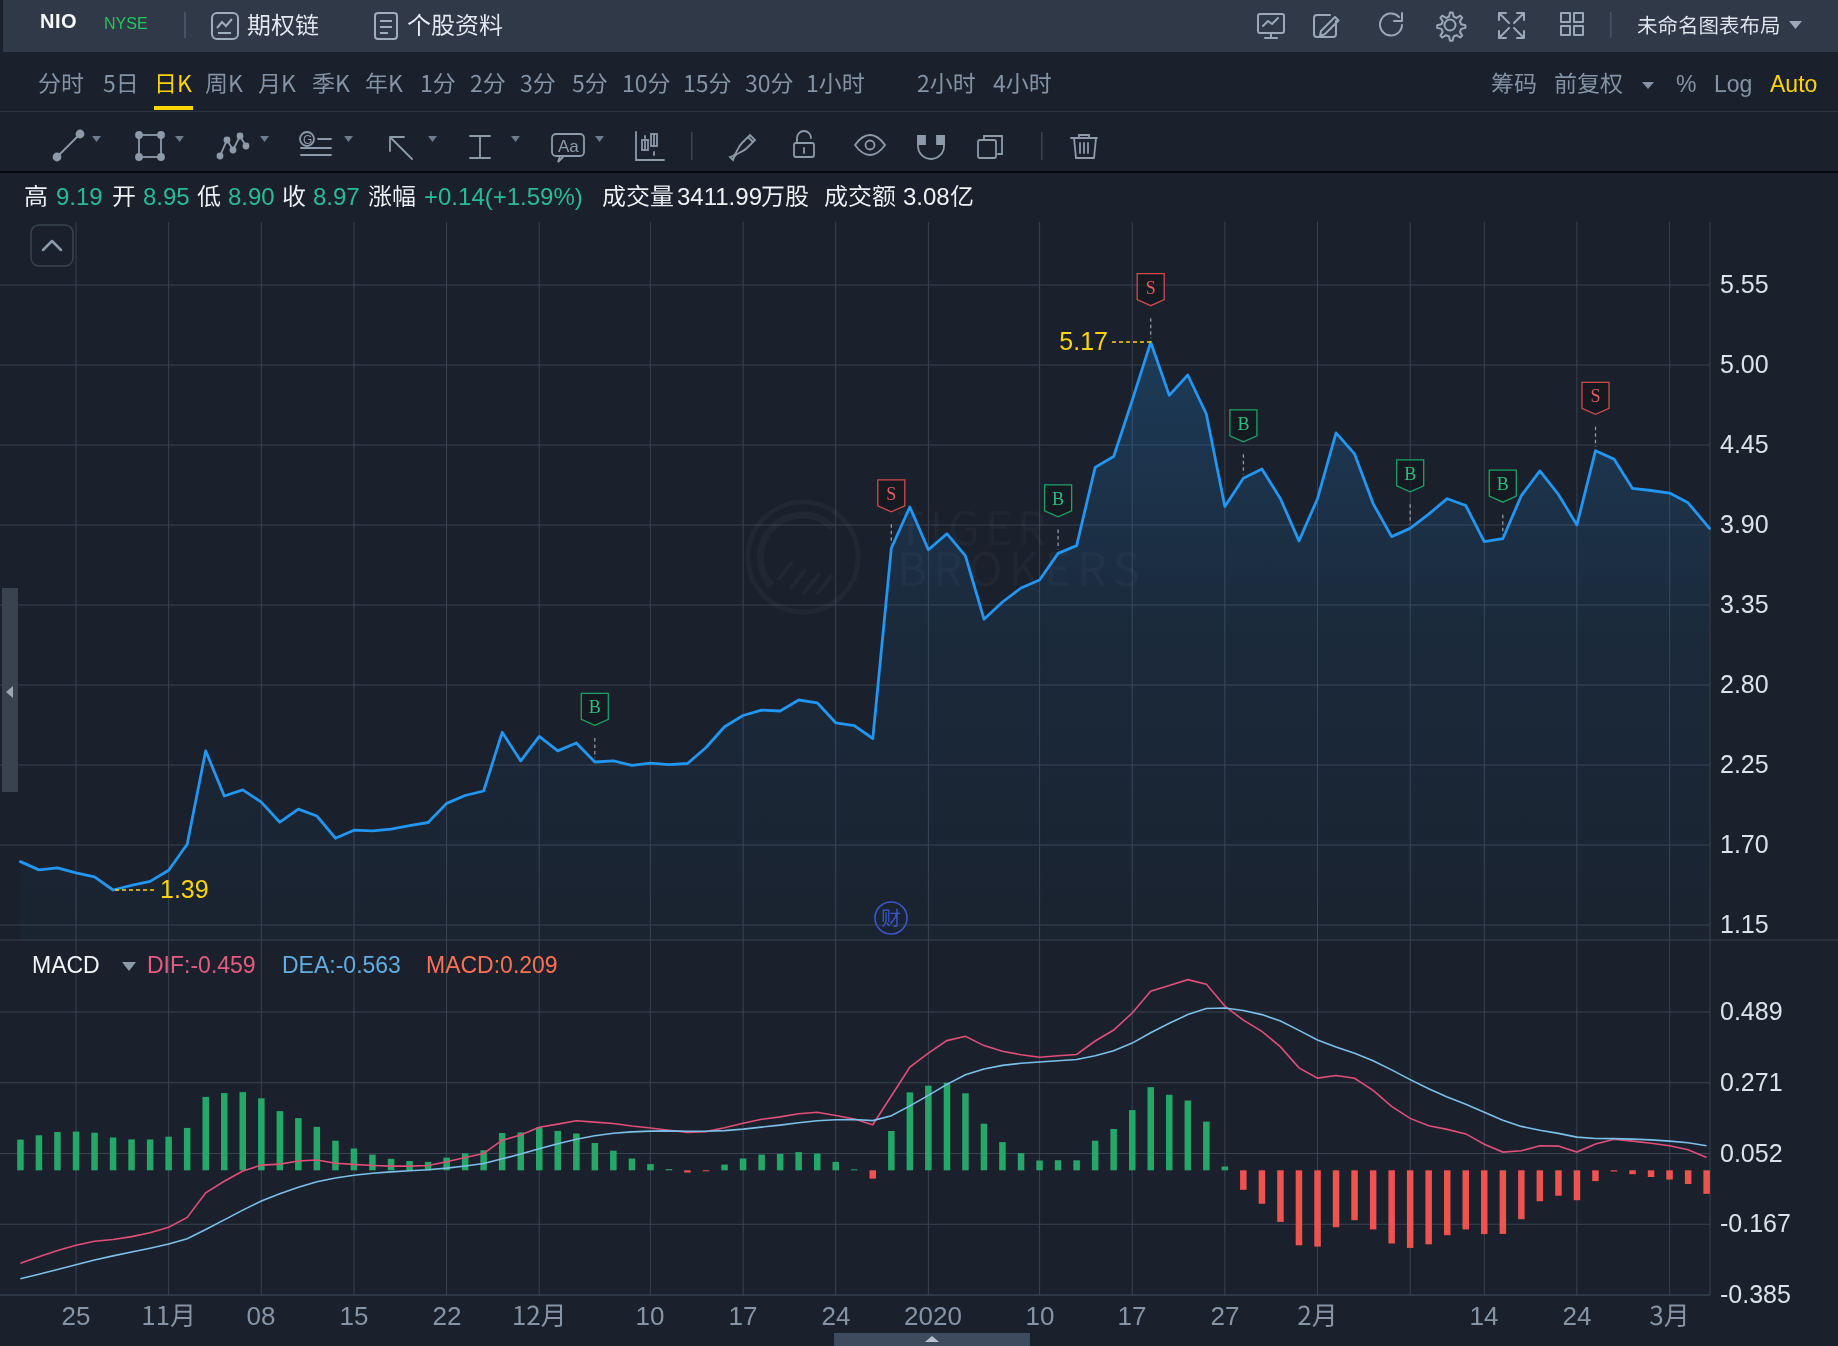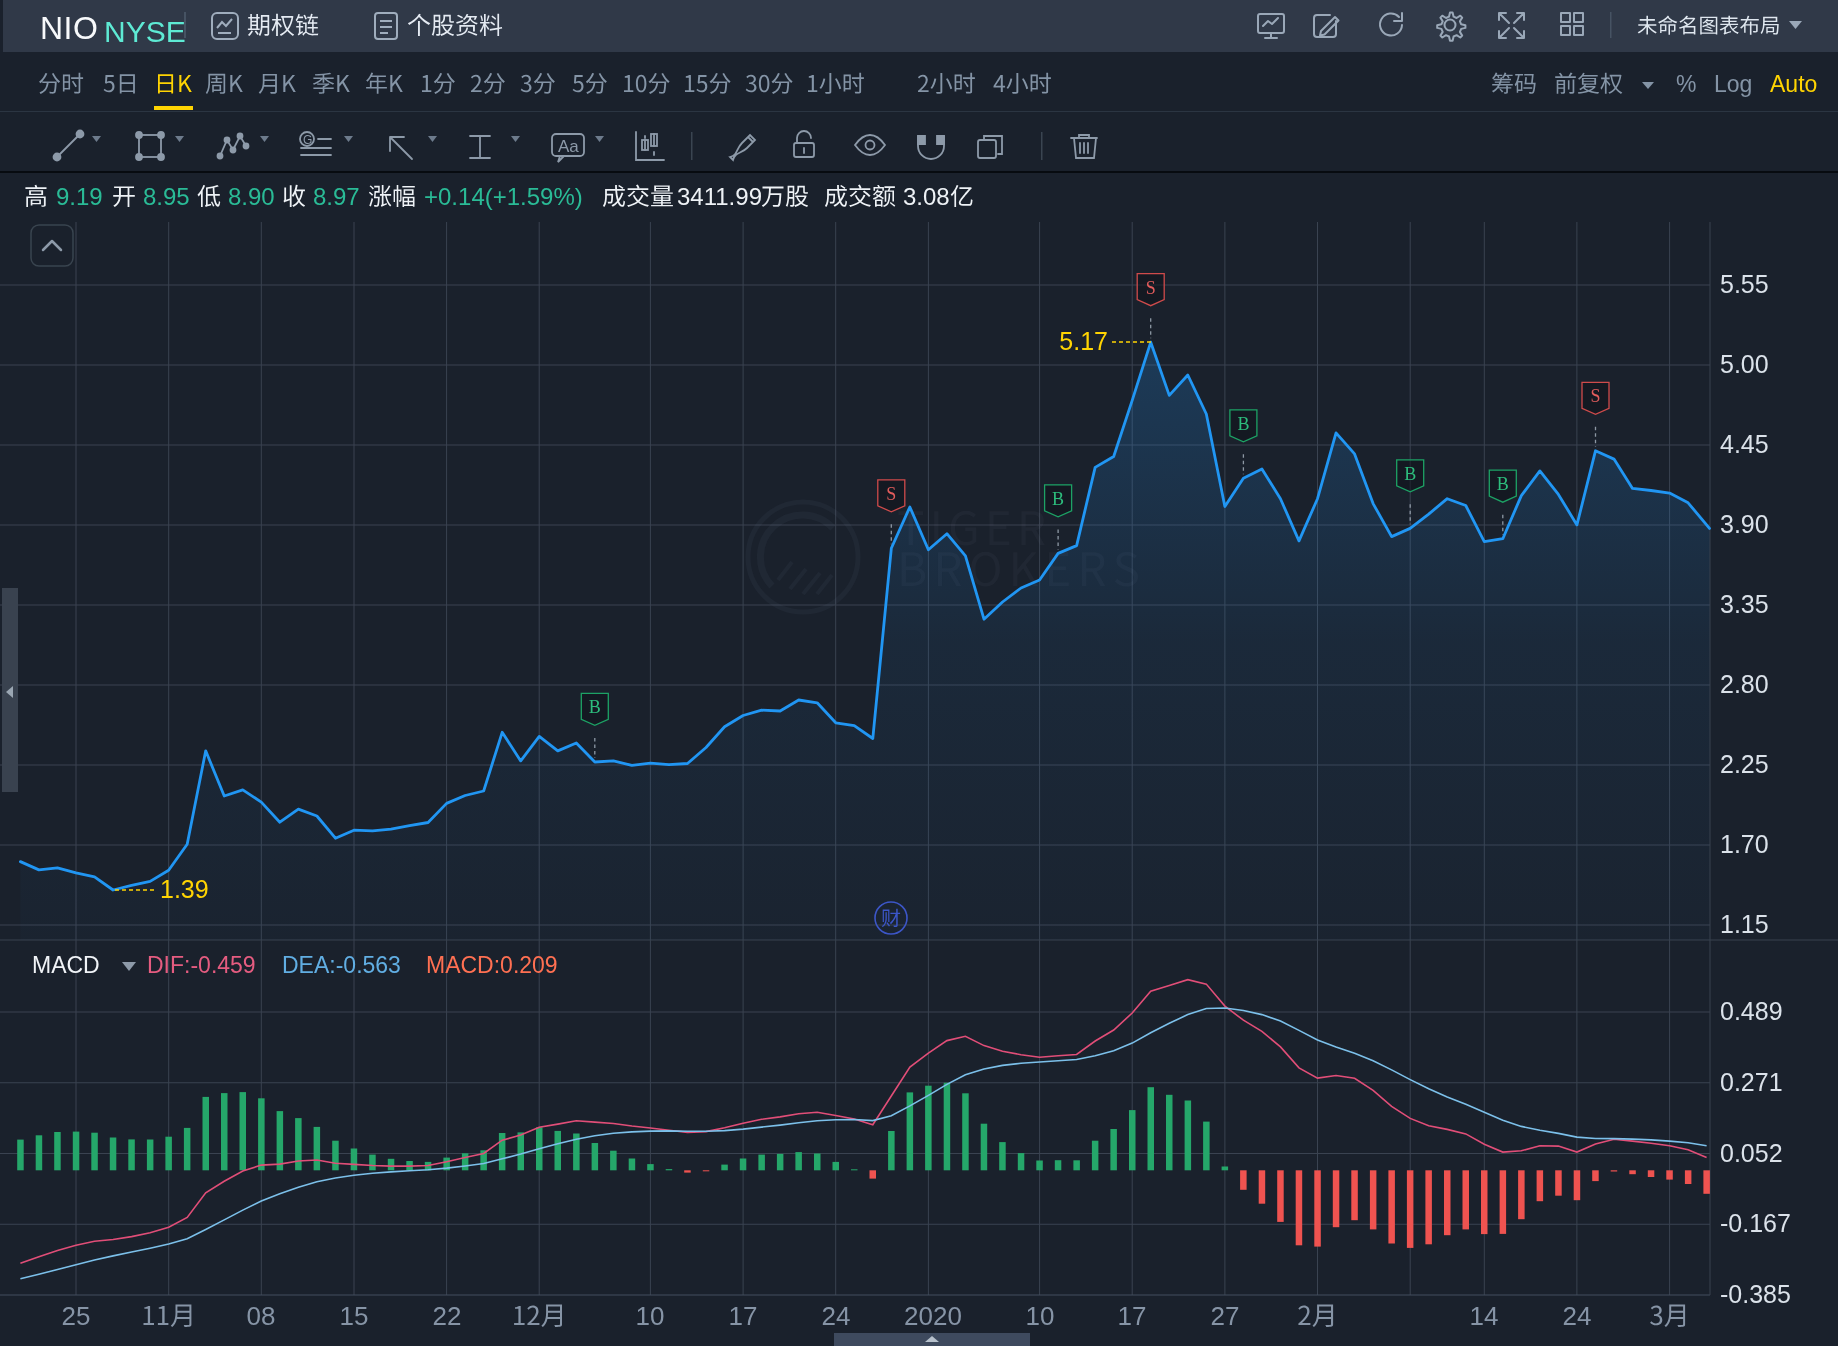--- a/index.html
+++ b/index.html
@@ -1,19 +1,19 @@
 <!DOCTYPE html>
 <html><head><meta charset="utf-8"><style>
 *{margin:0;padding:0;box-sizing:border-box}
 html,body{width:1838px;height:1346px;background:#1a212c;overflow:hidden;font-family:"Liberation Sans",sans-serif}
 </style></head><body>
 <div style="position:absolute;left:0;top:0;width:1838px;height:52px;background:#303948"></div>
 <div style="position:absolute;left:0;top:0;width:3px;height:52px;background:#1a212c"></div>
-<div style="position:absolute;left:40px;top:10px;font-size:32px;font-weight:normal;color:#f7f9fb;letter-spacing:0.5px">NIO</div>
-<div style="position:absolute;left:104px;top:15px;font-size:30px;color:#5eead4">NYSE</div>
+<div style="position:absolute;left:40px;top:10px;font-size:20px;font-weight:bold;color:#f7f9fb;letter-spacing:0.5px">NIO</div>
+<div style="position:absolute;left:104px;top:15px;font-size:16px;color:#22c55e">NYSE</div>
 <div style="position:absolute;left:184px;top:12px;width:1.5px;height:26px;background:#465363"></div>
 <svg width="1838" height="52" viewBox="0 0 1838 52" style="position:absolute;left:0;top:0">
     <g fill="none" stroke="#9fadbd" stroke-width="2">
       <rect x="212" y="13" width="26" height="26" rx="5"></rect>
       <path d="M 217 28 l 5 -6 l 4 4 l 6 -7"></path>
       <path d="M 218 33 h 13"></path>
     </g>
     <path d="M251.3 30.6C250.6 32.2 249.3 33.8 247.9 34.9C248.4 35.1 249.1 35.6 249.4 35.9C250.7 34.7 252.1 32.9 253 31ZM254.7 31.3C255.6 32.4 256.7 34 257.2 35L258.7 34.1C258.2 33.2 257.1 31.7 256.1 30.6ZM267.5 16.7V20.5H262.6V16.7ZM260.9 15V23.8C260.9 27.2 260.7 31.8 258.7 35C259.1 35.2 259.9 35.7 260.2 36C261.6 33.7 262.2 30.7 262.5 27.8H267.5V33.6C267.5 34 267.4 34.1 267 34.1C266.7 34.1 265.5 34.1 264.2 34.1C264.4 34.6 264.7 35.3 264.8 35.8C266.5 35.8 267.7 35.8 268.3 35.5C269 35.2 269.2 34.6 269.2 33.6V15ZM267.5 22.1V26.1H262.6C262.6 25.3 262.6 24.5 262.6 23.8V22.1ZM256.3 14.1V17H251.9V14.1H250.3V17H248.2V18.6H250.3V28.5H247.9V30.1H259.7V28.5H258V18.6H259.7V17H258V14.1ZM251.9 18.6H256.3V20.8H251.9ZM251.9 22.2H256.3V24.6H251.9ZM251.9 26H256.3V28.5H251.9Z M291.5 17.8C290.7 22 289.3 25.5 287.3 28.2C285.5 25.4 284.4 22.1 283.7 17.8ZM281.2 16V17.8H282C282.9 22.7 284.1 26.5 286.2 29.7C284.3 31.8 282.2 33.4 279.8 34.4C280.2 34.7 280.7 35.5 280.9 35.9C283.3 34.8 285.4 33.2 287.3 31.1C288.8 32.9 290.6 34.5 292.9 36C293.2 35.5 293.8 34.9 294.2 34.6C291.8 33.1 289.9 31.5 288.4 29.7C290.9 26.4 292.6 22 293.4 16.3L292.3 16L292 16ZM276.1 13.8V18.9H272.1V20.6H275.7C274.8 23.9 273.1 27.8 271.5 29.8C271.8 30.2 272.3 31 272.5 31.6C273.9 29.8 275.2 26.9 276.1 23.9V35.9H277.9V23.7C278.9 25 280.3 26.8 280.8 27.8L281.9 26.2C281.3 25.5 278.6 22.4 277.9 21.6V20.6H281.1V18.9H277.9V13.8Z M303.4 15.3C304.1 16.6 305 18.4 305.3 19.6L306.9 19C306.5 17.8 305.7 16.1 304.9 14.8ZM298.3 13.9C297.8 16.1 296.8 18.4 295.6 19.9C296 20.2 296.4 21.1 296.6 21.5C297.3 20.6 297.9 19.4 298.5 18.2H303.1V16.6H299.1C299.4 15.8 299.7 15.1 299.8 14.3ZM296.2 26V27.6H298.9V32.1C298.9 33.2 298.1 34 297.7 34.4C298 34.7 298.5 35.3 298.6 35.6C299 35.2 299.5 34.7 303.2 32.2C303 31.9 302.8 31.3 302.6 30.9L300.5 32.2V27.6H303.2V26H300.5V22.6H302.7V21.1H297V22.6H298.9V26ZM307.5 27V28.6H312.1V32.7H313.7V28.6H317.8V27H313.7V23.8H317.3L317.3 22.3H313.7V19.4H312.1V22.3H309.6C310.2 21.1 310.8 19.7 311.4 18.3H317.9V16.7H311.9C312.2 15.8 312.5 15 312.7 14.1L311 13.8C310.8 14.8 310.5 15.8 310.2 16.7H307.3V18.3H309.7C309.3 19.6 308.8 20.6 308.7 21C308.2 21.9 307.9 22.5 307.5 22.6C307.7 23 308 23.8 308.1 24.2C308.3 24 309 23.8 309.9 23.8H312.1V27ZM306.7 22.4H302.8V24H305.1V31.8C304.2 32.2 303.2 33 302.2 34L303.4 35.7C304.3 34.4 305.4 33.1 306 33.1C306.5 33.1 307.2 33.7 308 34.3C309.3 35.1 310.7 35.4 312.7 35.4C314.2 35.4 316.6 35.3 317.9 35.3C317.9 34.8 318.1 33.9 318.3 33.4C316.7 33.6 314.3 33.7 312.8 33.7C310.9 33.7 309.5 33.5 308.3 32.7C307.6 32.3 307.1 31.9 306.7 31.7Z" fill="#e4eaf2"></path>
     <g fill="none" stroke="#9fadbd" stroke-width="2">
       <rect x="375" y="13" width="22" height="26" rx="3"></rect>

